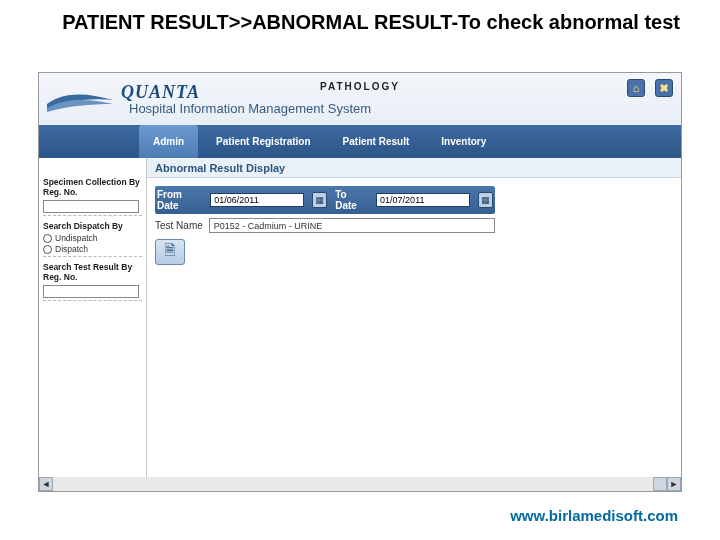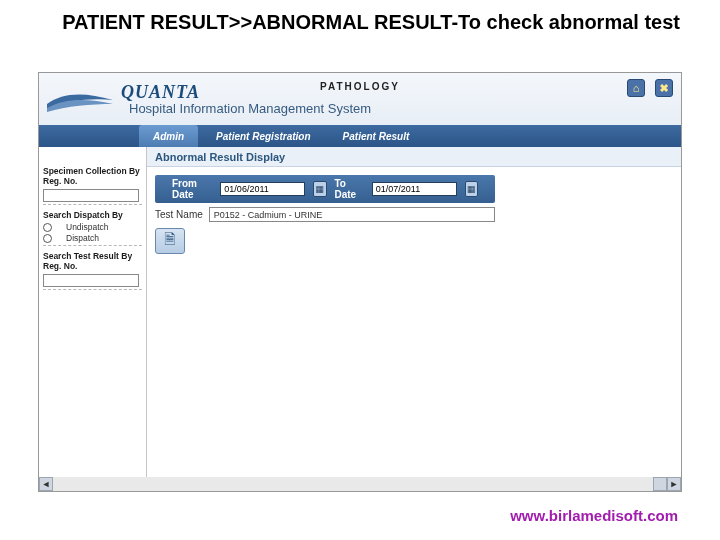--- a/index.html
+++ b/index.html
@@ -9,47 +9,47 @@
   .app-area { position: absolute; left: 38px; right: 38px; top: 72px; bottom: 48px; border: 1px solid #999; background: #fff; overflow: hidden; }
   .app-header { height: 52px; background: linear-gradient(#f4f7fb, #e8eef6); display: flex; align-items: center; padding: 2px 6px; position: relative; }
   .logo-block { display: flex; align-items: flex-start; }
   .swoosh { width: 72px; height: 26px; margin-top: 4px; }
   .brand { display: flex; flex-direction: column; margin-left: 4px; }
   .brand-name { font-family: Georgia, 'Times New Roman', serif; font-weight: bold; font-size: 18px; font-style: italic; color: #1a4b7a; letter-spacing: 1px; }
   .brand-tag { font-size: 13px; color: #365b80; margin-top: -2px; padding-left: 8px; }
   .module-title { position: absolute; left: 50%; transform: translateX(-50%); top: 8px; font-weight: bold; font-size: 10px; letter-spacing: 2px; color: #222; }
   .header-icons { position: absolute; right: 8px; top: 6px; display: flex; gap: 10px; }
   .header-icons .hicon { width: 18px; height: 18px; background: #4a71a8; border: 1px solid #274b74; border-radius: 3px; display:flex; align-items:center; justify-content:center; font-size:11px; color:#ffe68a; font-weight:bold; }
-  .nav-bar { height: 22px; background: linear-gradient(#3d6aa0,#2c5588); display: flex; align-items: stretch; padding-left: 100px; gap: 4px; font-style: italic; }
+  .nav-bar { height: 33px; background: linear-gradient(#3d6aa0,#2c5588); display: flex; align-items: stretch; padding-left: 100px; gap: 4px; }
   .nav-item { color: #fff; font-size: 10px; font-weight: bold; padding: 0 14px; display: flex; align-items: center; border-radius: 3px 3px 0 0; }
   .nav-item.active { background: linear-gradient(#6c9bd1,#4d7cb3); }
   .content-row { display: flex; height: calc(100% - 52px - 22px - 14px); }
   .sidebar { width: 108px; background: #fff; border-right: 1px solid #c6c6c6; padding: 20px 4px; font-size: 8.5px; color: #333; }
   .sb-group { margin-bottom: 6px; }
   .sb-title { font-weight: 600; color: #1a1a1a; margin-bottom: 2px; line-height: 1.15; }
   .sb-underline { height: 0; border-top: 1px dashed #b8b8b8; margin: 2px 0 4px; }
   .sb-input { width: 96px; height: 13px; border: 1px solid #888; background:#fff; }
-  .radio-row { display: flex; align-items: center; gap: 14px; margin: 1px 0; }
+  .radio-row { display: flex; align-items: center; gap: 3px; margin: 1px 0; }
   .radio-circle { width: 9px; height: 9px; border: 1px solid #555; border-radius: 50%; background:#fff; }
   .main { flex: 1; background: #fff; position: relative; padding: 0; }
   .panel-title-bar { height: 20px; background: #eaf0f7; border-bottom: 1px solid #c9d4e2; display: flex; align-items: center; padding-left: 8px; }
   .panel-title-bar span { font-size: 11px; font-weight: bold; color: #2b567e; }
   .form-area { padding: 8px; }
-  .filter-row { background: linear-gradient(#4a77ac,#355f90); color: #fff; font-size: 10px; padding: 3px 17px; display: flex; align-items: center; gap: 8px; border-radius: 2px; margin-bottom: 4px; width: 340px; }
+  .filter-row { background: linear-gradient(#4a77ac,#355f90); color: #fff; font-size: 10px; padding: 3px 2px; display: flex; align-items: center; gap: 8px; border-radius: 2px; margin-bottom: 4px; width: 340px; }
   .filter-row label { font-weight: 600; }
   .date-box { width: 102px; height: 14px; background:#fff; border:1px solid #233d5a; color:#000; font-size:9px; padding:0 3px; display:flex; align-items:center; }
   .cal-btn { width: 16px; height: 16px; background:#bcd0e9; border:1px solid #2b4a70; border-radius:2px; display:flex; align-items:center; justify-content:center; font-size:9px; color:#1c3a5a; }
   .testname-row { display: flex; align-items: center; gap: 6px; font-size: 10px; color:#333; width: 340px; margin-bottom: 6px; }
   .testname-row .tn-input { flex:1; height:15px; border:1px solid #888; background:#fff; font-size:9px; padding:0 4px; display:flex; align-items:center; }
   .action-btn { width: 30px; height: 26px; border: 1px solid #6a88ab; background: linear-gradient(#d7e4f2,#b6ccE4); border-radius: 3px; display:flex; align-items:center; justify-content:center; font-size:14px; color:#2b537d; }
   .scroll-bar { position: absolute; left: 0; right: 0; bottom: 0; height: 14px; background: #e9e9e9; display:flex; align-items:center; justify-content:space-between; }
   .scroll-btn { width: 14px; height: 14px; background: #cfd6df; border:1px solid #9aa6b4; display:flex; align-items:center; justify-content:center; font-size:9px; color:#333; }
   .scroll-right { display:flex; align-items:center; }
   .scroll-thumb { width: 14px; height: 14px; background:#cfd6df; border:1px solid #9aa6b4; margin-right: 0; }
-  .footer-url { position: absolute; right: 42px; bottom: 16px; font-size: 15px; font-weight: bold; color: #a21caf; }
+  .footer-url { position: absolute; right: 42px; bottom: 16px; font-size: 15px; font-weight: bold; color: #0369a1; }
 </style>
 </head>
 <body>
 
 <div class="slide">
   <div class="slide-title">PATIENT RESULT&gt;&gt;ABNORMAL RESULT-To check abnormal test</div>
 
   <div class="app-area">
 
     <div class="app-header">
@@ -67,20 +67,21 @@
       <div class="header-icons">
         <div class="hicon">⌂</div>
         <div class="hicon">✖</div>
       </div>
     </div>
 
     <div class="nav-bar">
       <div class="nav-item active">Admin</div>
       <div class="nav-item">Patient Registration</div>
       <div class="nav-item">Patient Result</div>
+      <div class="nav-item">Inventory</div>
     </div>
 
     <div class="content-row">
       <div class="sidebar">
         <div class="sb-group">
           <div class="sb-title">Specimen Collection By Reg. No.</div>
           <div class="sb-input"></div>
           <div class="sb-underline"></div>
         </div>
         <div class="sb-group">

